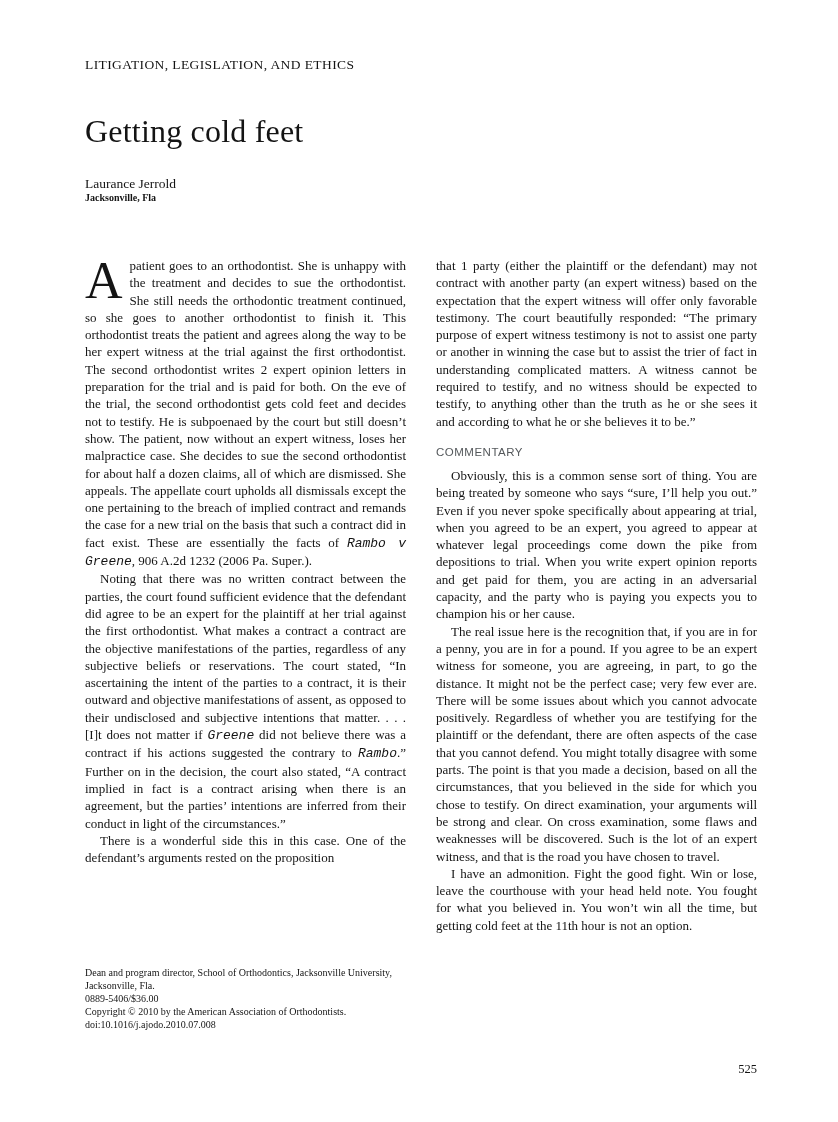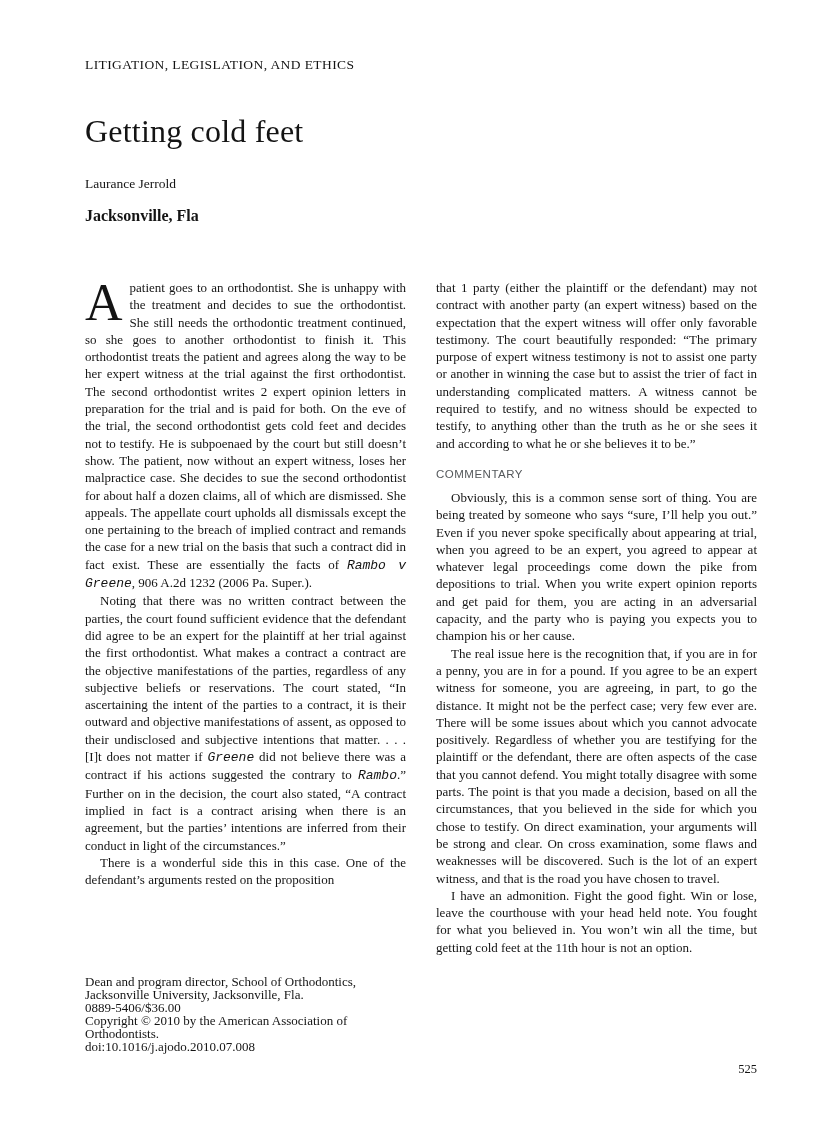--- a/index.html
+++ b/index.html
@@ -25,22 +25,22 @@
     margin-top: 40px;
     font-size: 32px;
     font-weight: normal;
     letter-spacing: 0.2px;
   }
   .author {
     margin-top: 26px;
     font-size: 13.5px;
   }
   .location {
-    margin-top: 15px;
-    font-size: 16px;
+    margin-top: 0;
+    font-size: 10px;
     font-weight: bold;
   }
   .columns {
     margin-top: 54px;
     display: flex;
     gap: 30px;
     height: 790px;
   }
   .col {
     width: 321px;
@@ -69,21 +69,21 @@
     font-family: "Liberation Sans", sans-serif;
     font-size: 11.5px;
     letter-spacing: 0.5px;
     color: #54585b;
     margin: 16px 0 9px 0;
     font-weight: normal;
   }
   .footnote {
     margin-top: auto;
     padding-bottom: 16px;
-    font-size: 13px;
+    font-size: 10px;
     line-height: 13px;
     text-align: left;
   }
   .footnote div { display: block; }
   .page-number {
     position: absolute;
     top: 1062px;
     right: 81px;
     font-size: 12.5px;
   }

